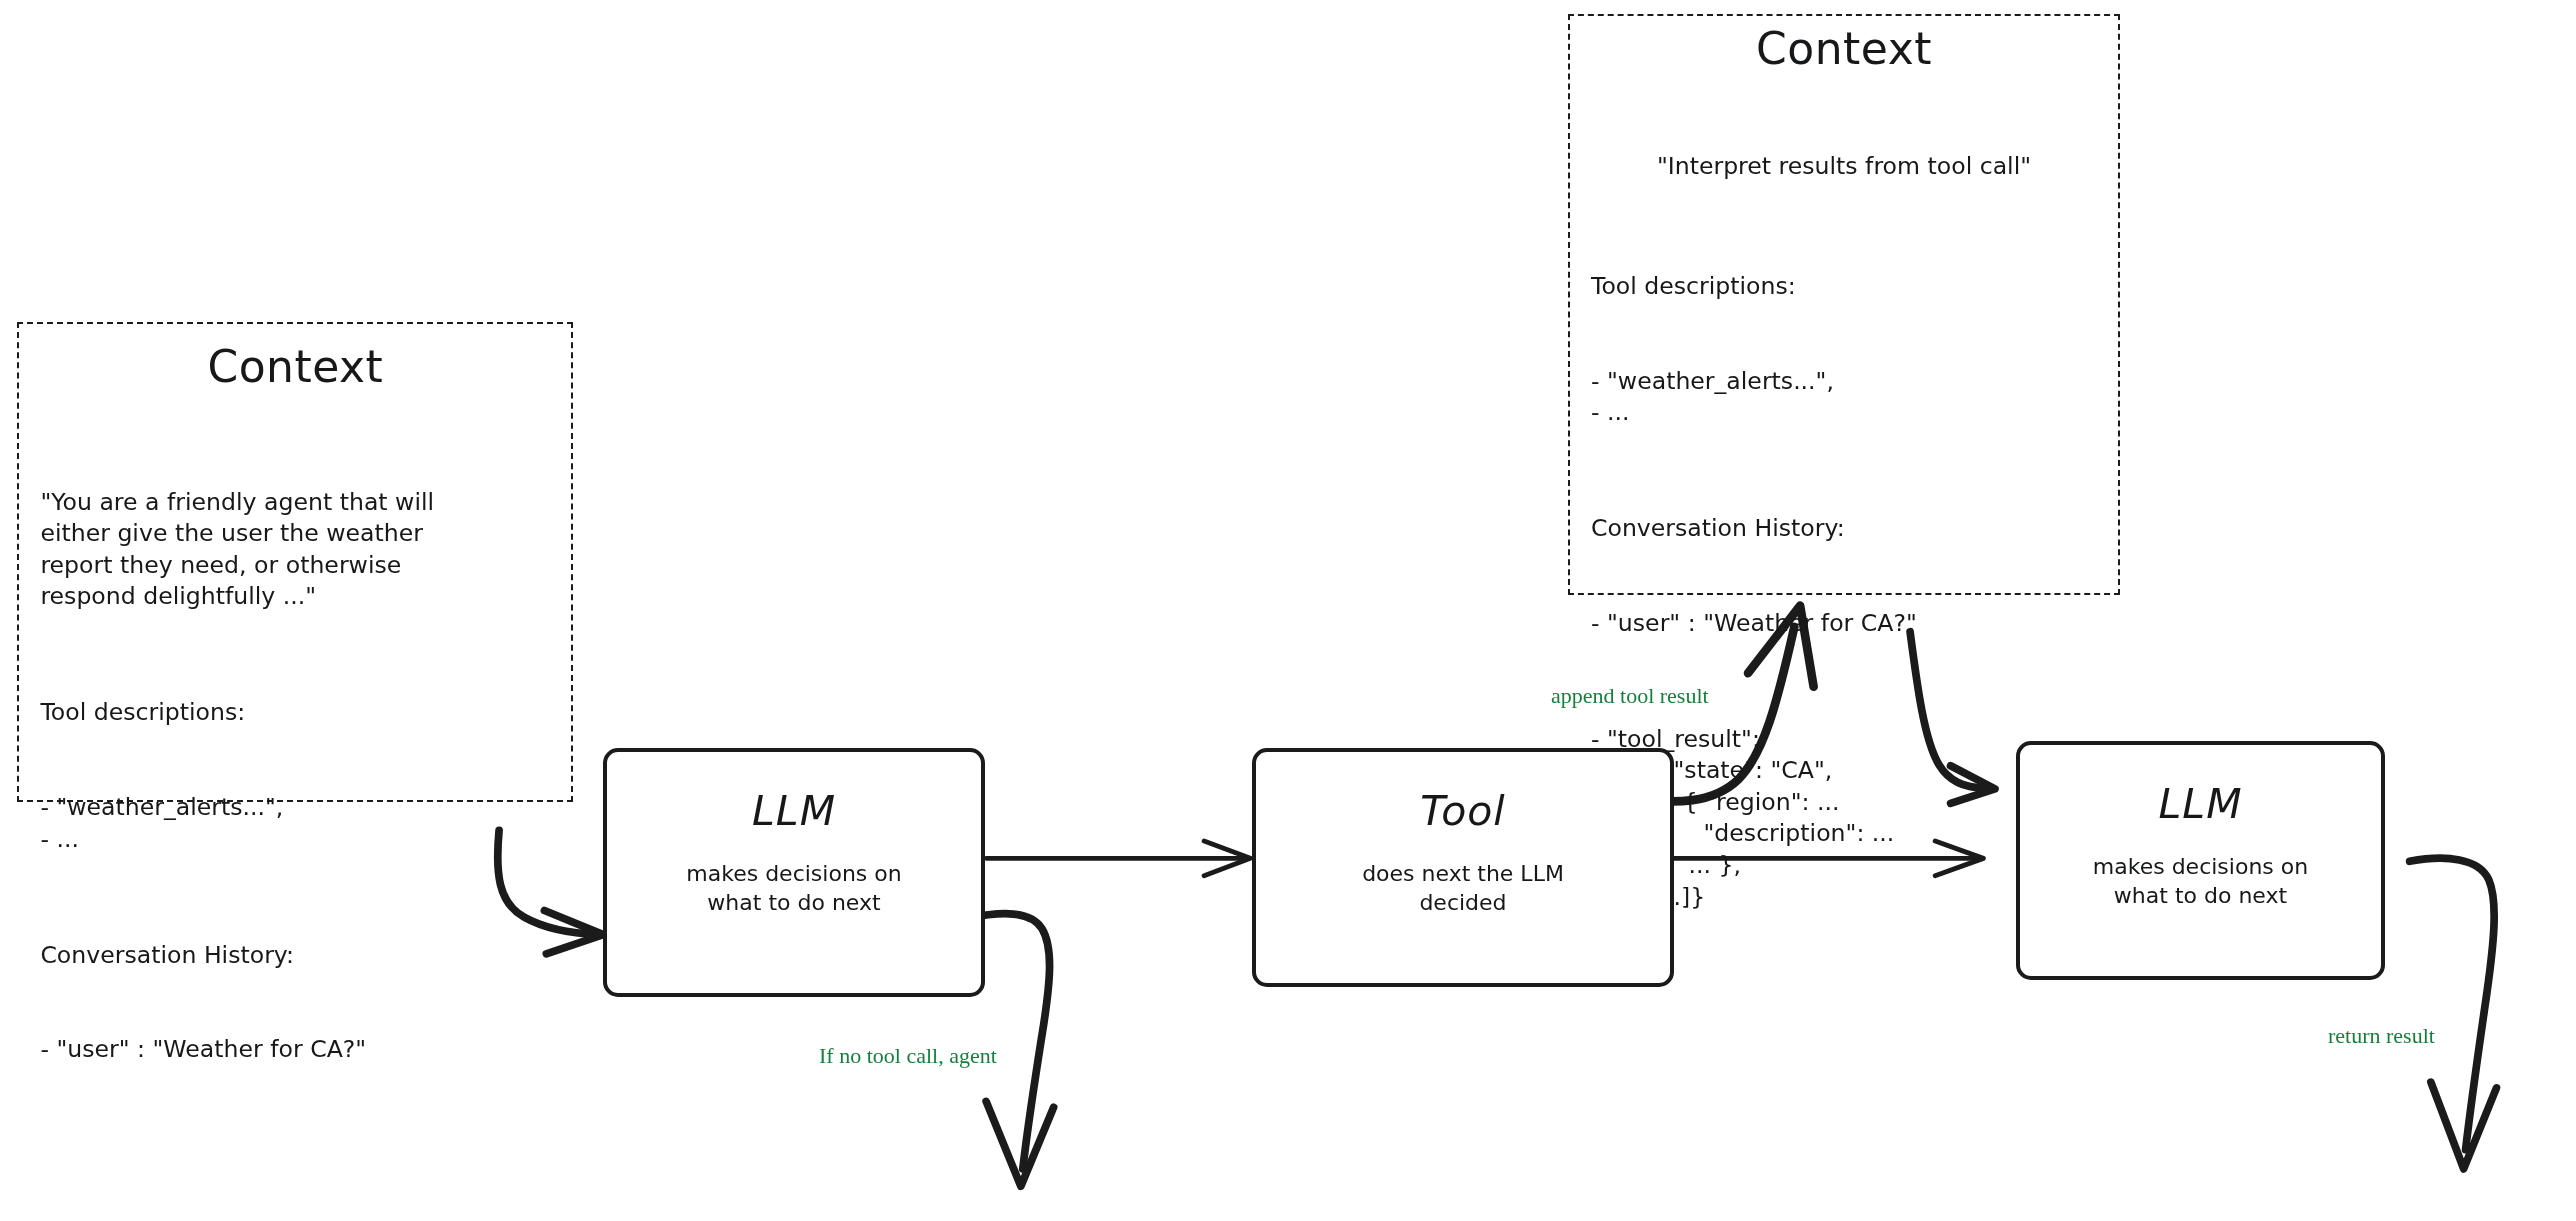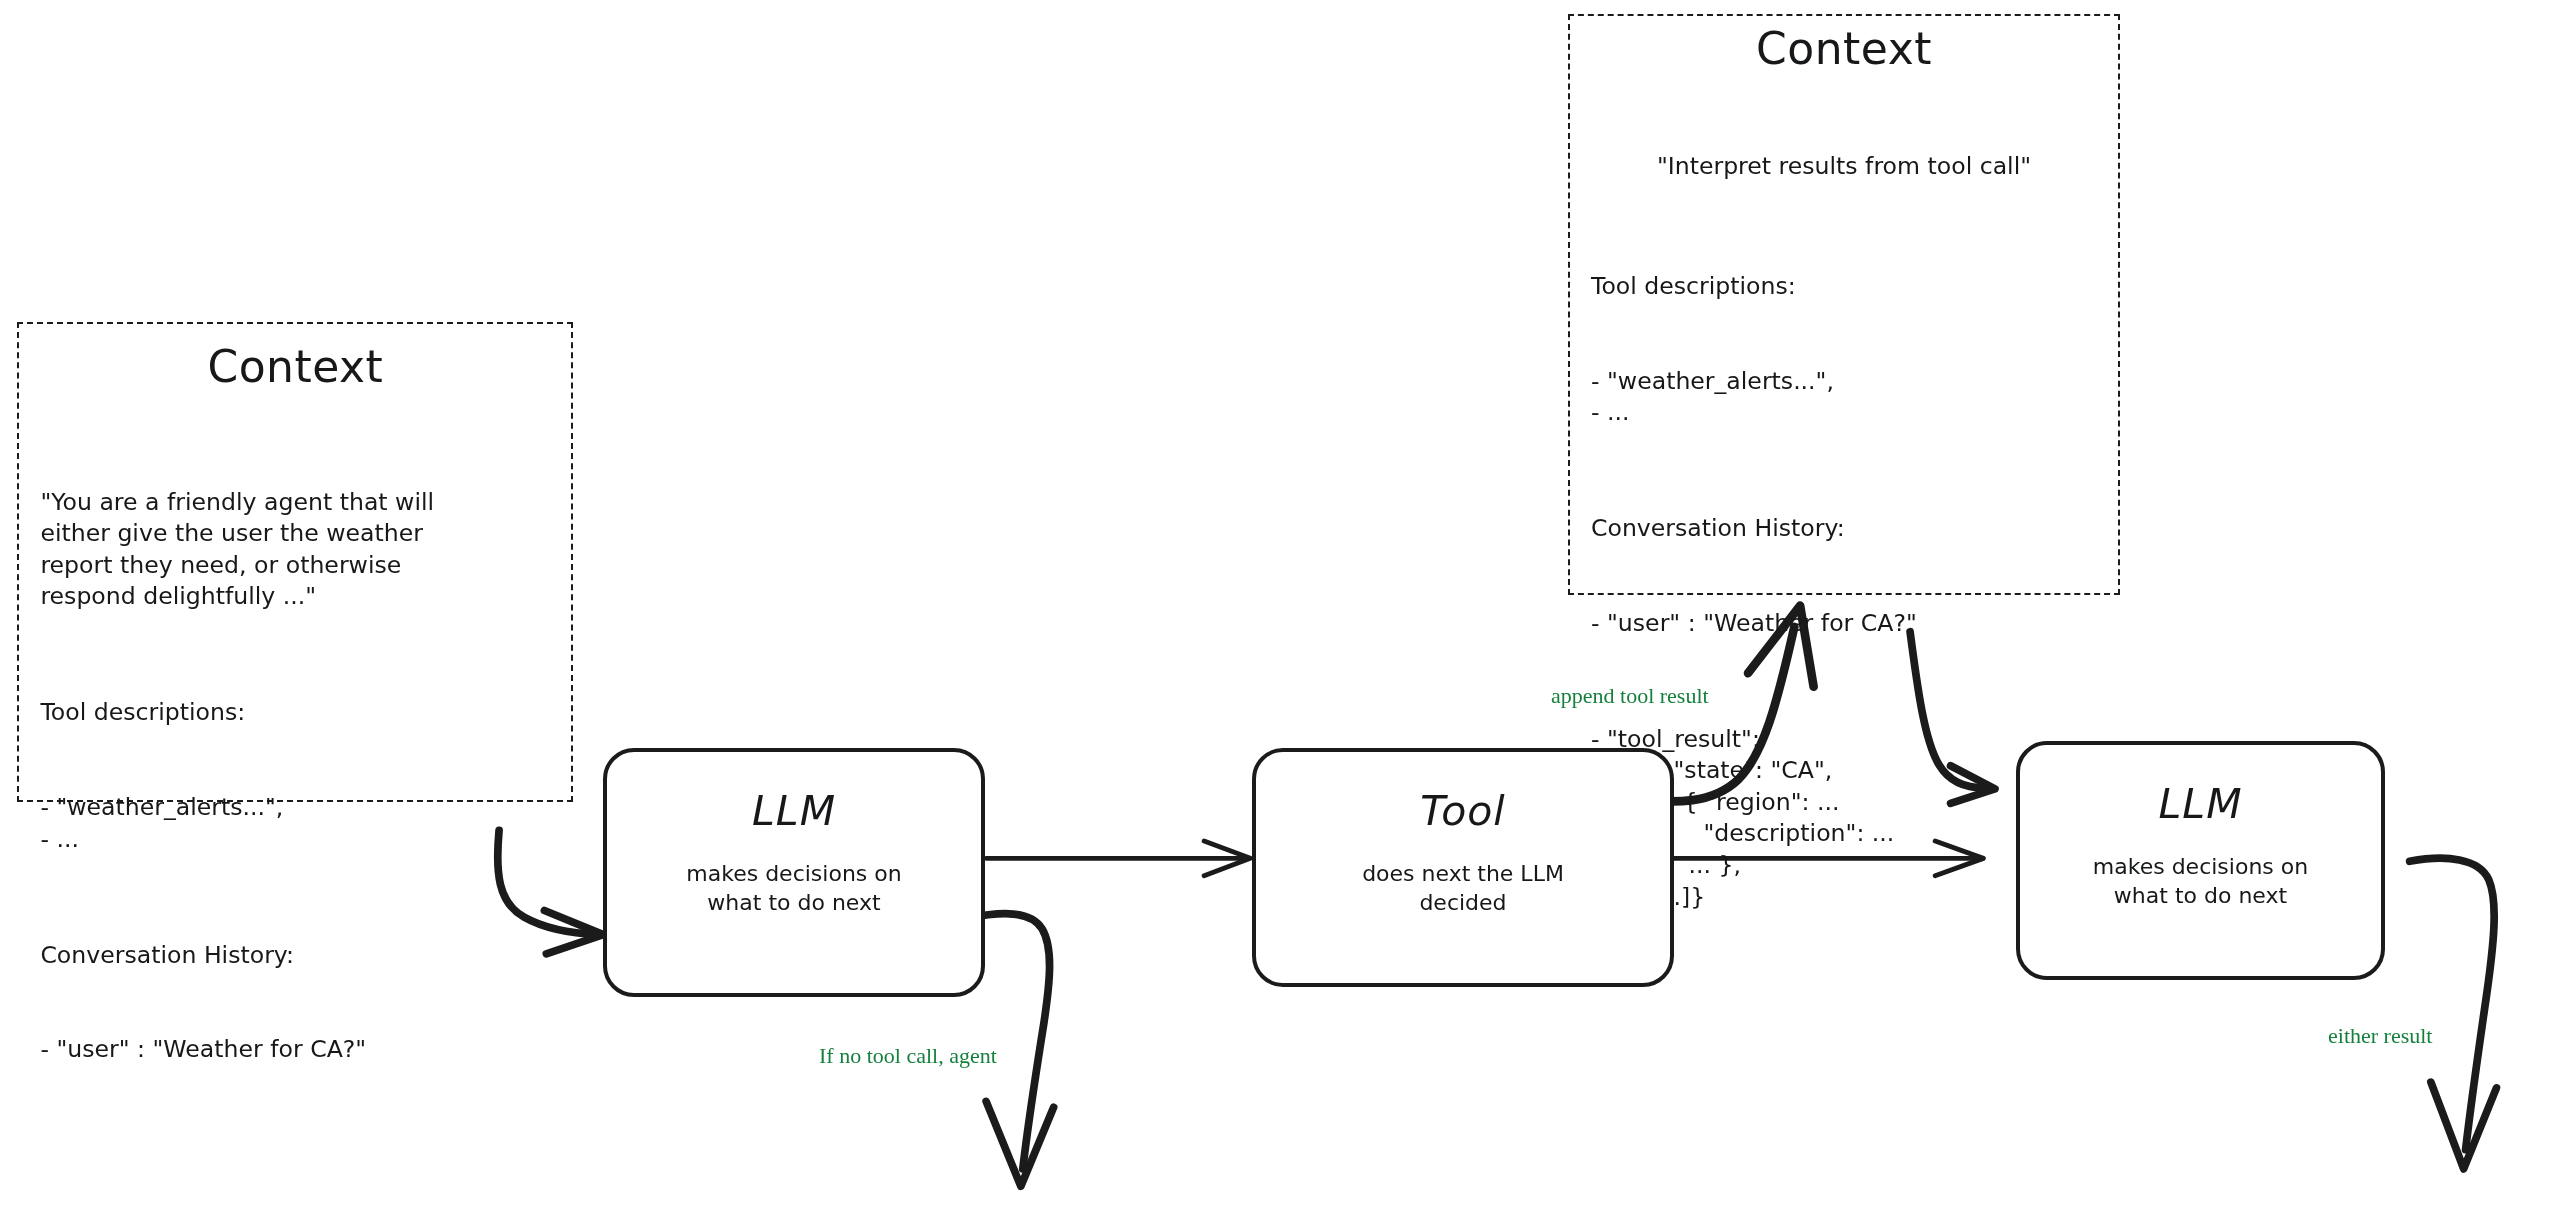--- a/index.html
+++ b/index.html
@@ -49,21 +49,21 @@
     white-space: pre-wrap;
   }
   .context-body .para { margin: 0 0 21px 0; }
   .context-body .para:last-child { margin-bottom: 0; }
 
   
   .node {
     position: absolute;
     box-sizing: border-box;
     border: 4.8px solid #1b1b1b;
-    border-radius: 31px;
+    border-radius: 15px;
     background: #ffffff;
     display: flex;
     flex-direction: column;
     align-items: center;
     justify-content: flex-start;
   }
   .node-title {
     font-family: "DejaVu Sans", sans-serif;
     font-size: 41px;
     font-style: italic;
@@ -189,16 +189,16 @@
   <div class="node" style="left:2016px; top:741px; width:369px; height:239px;">
     <div class="node-title">LLM</div>
     <div class="node-sub">makes decisions on
 what to do next</div>
   </div>
 
   <div class="edge-label" style="left:819px; top:1043px;">If no tool call, agent</div>
 
   <div class="edge-label" style="left:1551px; top:683px;">append tool result</div>
 
-  <div class="edge-label" style="left:2328px; top:1023px;">either result</div>
+  <div class="edge-label" style="left:2328px; top:1023px;">return result</div>
 
 </div>
 
 
 </body></html>

